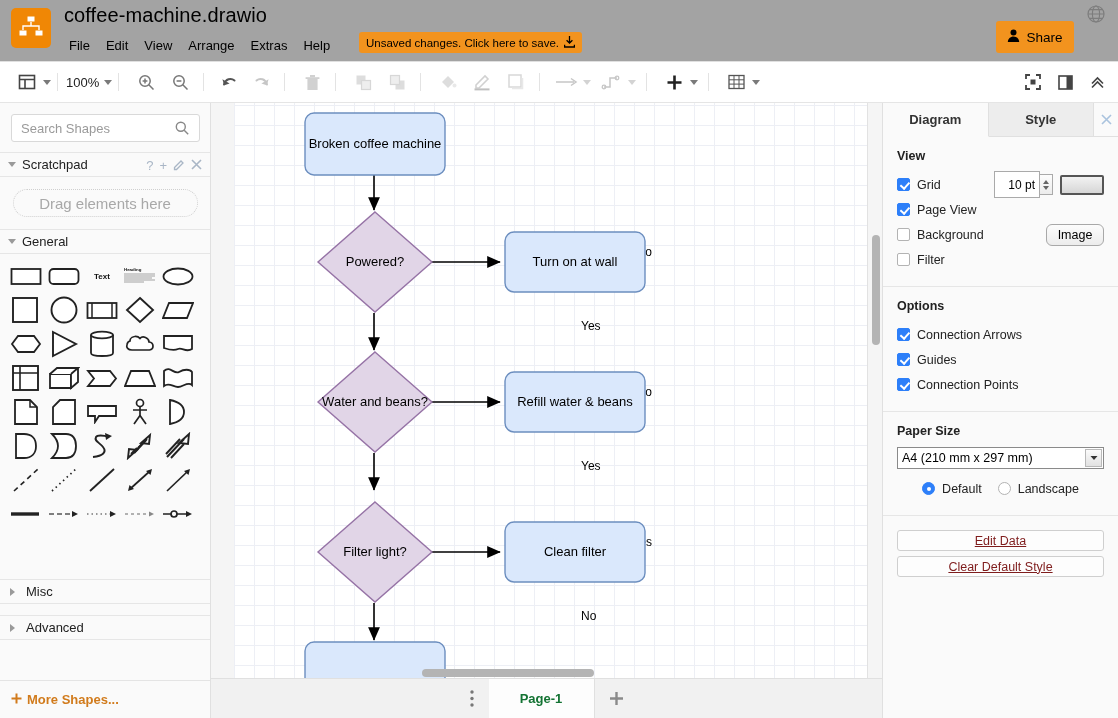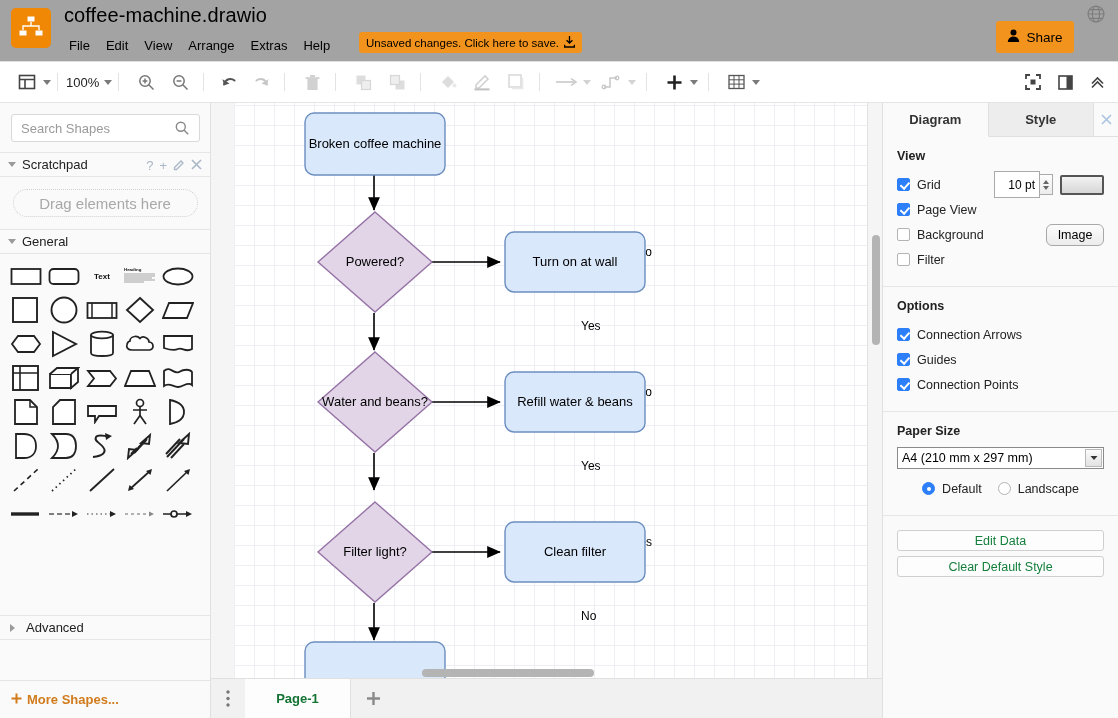--- a/index.html
+++ b/index.html
@@ -153,21 +153,21 @@
     background: #b4b4b4; border-radius: 4px; cursor: pointer;
   }
   #hscroll {
     position: absolute; left: 422px; top: 669px; width: 172px; height: 8px;
     background: #b4b4b4; border-radius: 4px; cursor: pointer;
   }
 
   
   #bottombar {
     position: absolute; left: 211px; top: 678px; width: 671px; height: 40px;
-    background: #f1f1f1; border-top: 1px solid #e0e0e0; display: flex; align-items: center;
+    background: #f1f1f1; border-top: 1px solid #e0e0e0; display: flex; align-items: center; justify-content: center;
   }
   #page-menu-dots {
     width: 34px; height: 40px; display: flex; align-items: center; justify-content: center;
     color: #666; cursor: pointer; letter-spacing: 0; font-size: 17px;
   }
   .page-tab {
     height: 40px; min-width: 106px; padding: 0 14px;
     display: flex; align-items: center; justify-content: center;
     background: #fdfdfd; border-right: 1px solid #e0e0e0;
     font-size: 13px; font-weight: bold; color: #137333; cursor: pointer;
@@ -237,23 +237,24 @@
     display: flex; align-items: center; justify-content: center;
   }
   .radio {
     width: 13px; height: 13px; border-radius: 50%; border: 1px solid #b3b3b3;
     background: #fff; position: relative; flex: none; cursor: pointer;
   }
   .radio.on { background: #2d7ff9; border-color: #2d7ff9; }
   .radio.on::after { content:""; position:absolute; left:3.5px; top:3.5px; width:4px;height:4px;border-radius:50%;background:#fff; }
   .wide-btn {
     width: 100%; height: 21px; border: 1px solid #cfcfcf; border-radius: 3px;
-    background: #fdfdfd; font-size: 12.5px; color: #15803d; cursor: pointer;
+    background: #fdfdfd; font-size: 12.5px; color: #7f1d1d; cursor: pointer;
     display: flex; align-items: center; justify-content: center; margin-bottom: 5px;
     font-family: "Liberation Sans", sans-serif;
+    text-decoration: underline;
   }
   #vsplitter-dots {
     position: absolute; left: 209px; top: 400px; width: 6px; height: 18px;
     color: #999; font-size: 10px; line-height: 5px;
   }
 </style>
 </head>
 <body>
 
 <div id="app">
@@ -714,20 +715,24 @@
         <div class="shape-cell">
             <svg width="34" height="16">
               <path d="M2 8h8M16 8h9" stroke="#222" stroke-width="1.7"></path>
               <circle cx="13" cy="8" r="3" fill="none" stroke="#222" stroke-width="1.7"></circle>
               <path d="M31 8l-6-3v6z" fill="#222"></path>
             </svg>
           </div>
       </div>
     </div>
 
+    <div class="section-head" id="sec-misc">
+      <span class="tri tri-right"></span>
+      <span style="margin-left:5px">Misc</span>
+    </div>
     <div class="section-head" id="sec-advanced">
       <span class="tri tri-right"></span>
       <span style="margin-left:5px">Advanced</span>
     </div>
 
     <div id="more-shapes">
       <span>
         <svg width="11" height="11" viewBox="0 0 11 11">
             <path d="M5.5 0.5v10M0.5 5.5h10" stroke="#d17b1c" stroke-width="2"></path>
           </svg>

